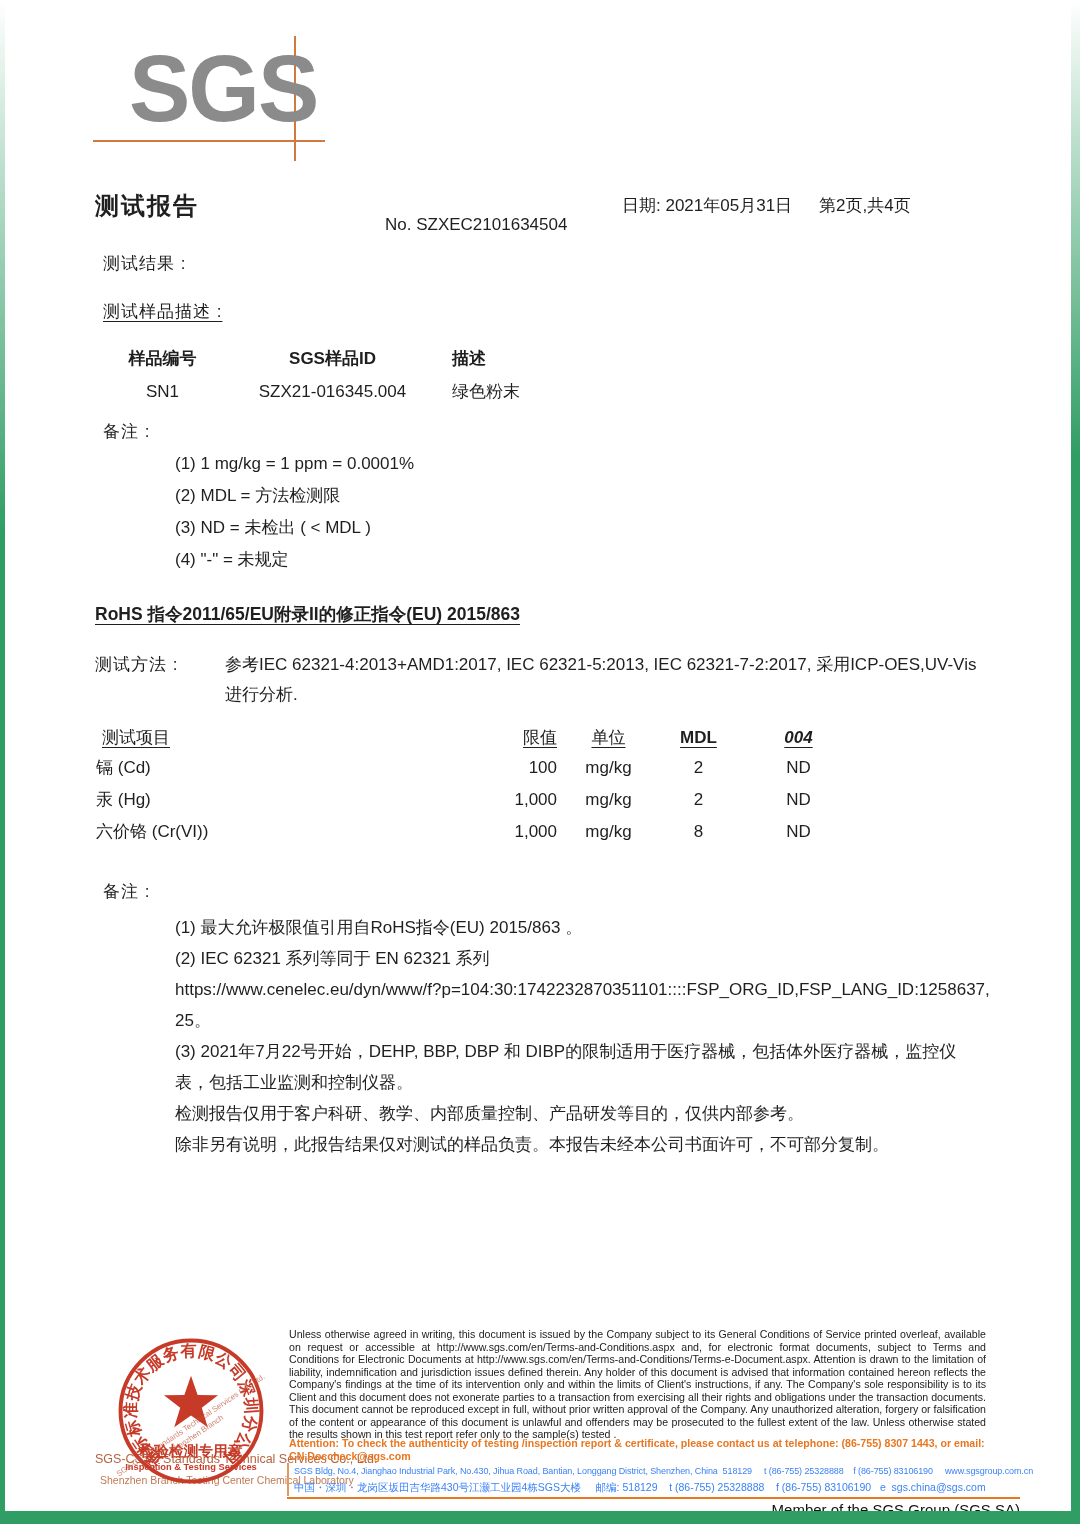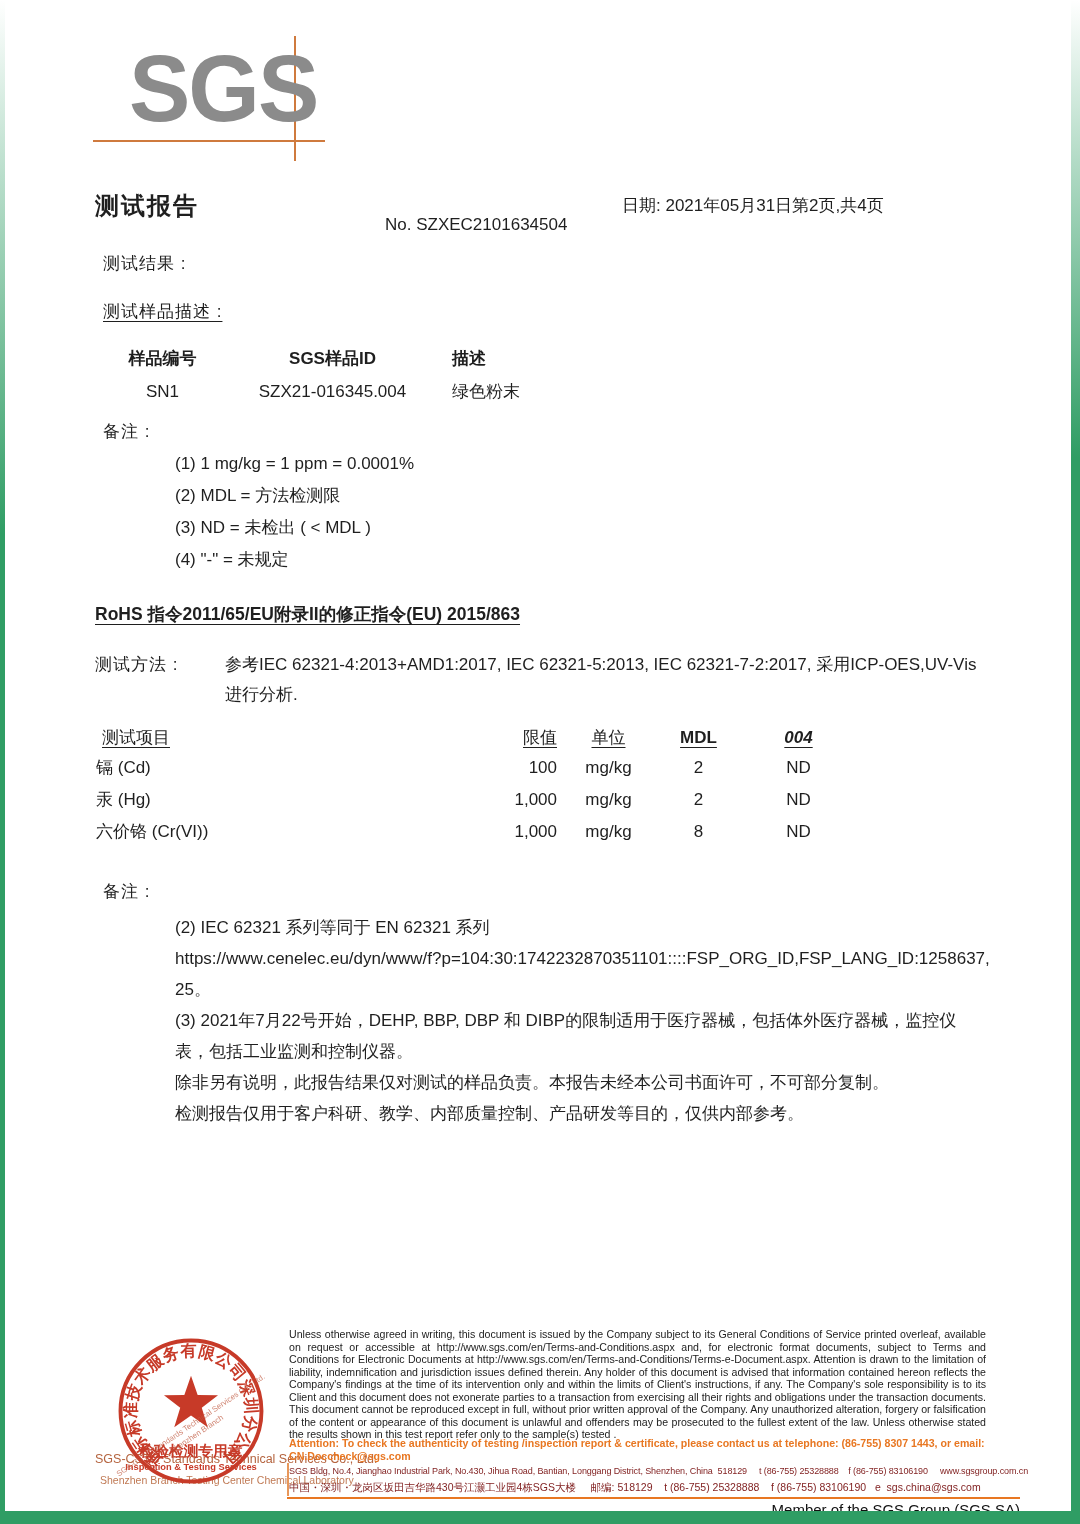--- a/index.html
+++ b/index.html
@@ -26,21 +26,21 @@
     transform:scaleY(1.02);line-height:1;
   }
   .logo-hline{position:absolute;left:-2px;top:92px;width:232px;height:2px;background:#cf7a3e;}
   .logo-vline{position:absolute;left:199px;top:-12px;width:2px;height:125px;background:#cf7a3e;}
 
   
   .title-row{left:95px;top:190px;width:910px;height:34px;}
   .doc-title{position:absolute;left:0;top:0;font-size:24px;font-weight:bold;letter-spacing:2px;}
   .report-no{position:absolute;left:290px;top:5px;font-size:17px;margin-top:20px;}
   .date-text{position:absolute;left:527px;top:4px;font-size:17px;}
-  .page-info{position:absolute;left:697px;top:4px;font-size:17px;}
+  .page-info{position:absolute;left:724px;top:4px;font-size:17px;}
 
   .sec-heading{font-size:17px;letter-spacing:1px;margin-left:8px;}
   .u{text-decoration:underline;text-underline-offset:4px;}
 
   
   table{border-collapse:collapse;}
   .sample-table{left:100px;top:345px;font-size:17px;}
   .sample-table th,.sample-table td{padding:2px 0 8px 0;font-weight:normal;}
   .sample-table th{font-weight:bold;}
   .sample-table .c1{width:125px;text-align:center;}
@@ -75,21 +75,21 @@
   .company-line1{left:95px;top:1452px;font-size:12.5px;color:#b5643f;}
   .company-line2{left:100px;top:1474px;font-size:10.5px;color:#c07a55;}
 
   .stamp{left:98px;top:1318px;width:186px;height:186px;z-index:3;}
 
   .disclaimer{left:289px;top:1328px;width:697px;font-size:10.6px;line-height:1.18;
     text-align:justify;color:#222;}
   .attention{left:289px;top:1437px;width:700px;font-size:10.6px;line-height:1.2;
     font-weight:bold;color:#e87722;}
   .address-block{left:287px;top:1463px;width:733px;border-left:2px solid #e8975a;
-    color:#7f1d1d;}
+    padding-left:5px;color:#3b82f6;}
   .addr1{font-size:9px;white-space:pre;letter-spacing:-0.1px;line-height:16px;}
   .addr2{font-size:10.5px;white-space:pre;line-height:17px;}
   .footer-rule{left:287px;top:1497px;width:733px;height:2px;background:#e87722;}
   .member-line{left:0;top:1501px;width:1020px;text-align:right;font-size:15px;color:#111;}
 </style>
 </head>
 <body>
 
 <div class="frame-left"></div>
 <div class="frame-right"></div>
@@ -170,25 +170,26 @@
     <td class="c2">1,000</td>
     <td class="c3">mg/kg</td>
     <td class="c4">8</td>
     <td class="c5">ND</td>
   </tr>
 </tbody>
   </table>
 
 <div class="abs sec-heading notes2-heading">备注 :</div>
 <div class="abs notes2">
+  <div>(1) 最大允许极限值引用自RoHS指令(EU) 2015/863 。</div>
   <div>(2) IEC 62321 系列等同于 EN 62321 系列</div>
   <div class="url-line">https://www.cenelec.eu/dyn/www/f?p=104:30:1742232870351101::::FSP_ORG_ID,FSP_LANG_ID:1258637,25。</div>
   <div>(3) 2021年7月22号开始，DEHP, BBP, DBP 和 DIBP的限制适用于医疗器械，包括体外医疗器械，监控仪表，包括工业监测和控制仪器。</div>
+  <div>检测报告仅用于客户科研、教学、内部质量控制、产品研发等目的，仅供内部参考。</div>
   <div>除非另有说明，此报告结果仅对测试的样品负责。本报告未经本公司书面许可，不可部分复制。</div>
-  <div>检测报告仅用于客户科研、教学、内部质量控制、产品研发等目的，仅供内部参考。</div>
 </div>
 
 <div class="abs company-line1">SGS-CSTC Standards Technical Services Co., Ltd.</div>
 <div class="abs company-line2">Shenzhen Branch Testing Center Chemical Laboratory</div>
 
 <svg class="abs stamp" viewBox="0 0 190 190">
   <circle cx="95" cy="95" r="72" fill="none" stroke="#c73a28" stroke-width="4"></circle>
   <defs>
     <path id="ringPath" d="M 67,143.5 A 56,56 0 1 1 123,143.5" fill="none"></path>
   </defs>

